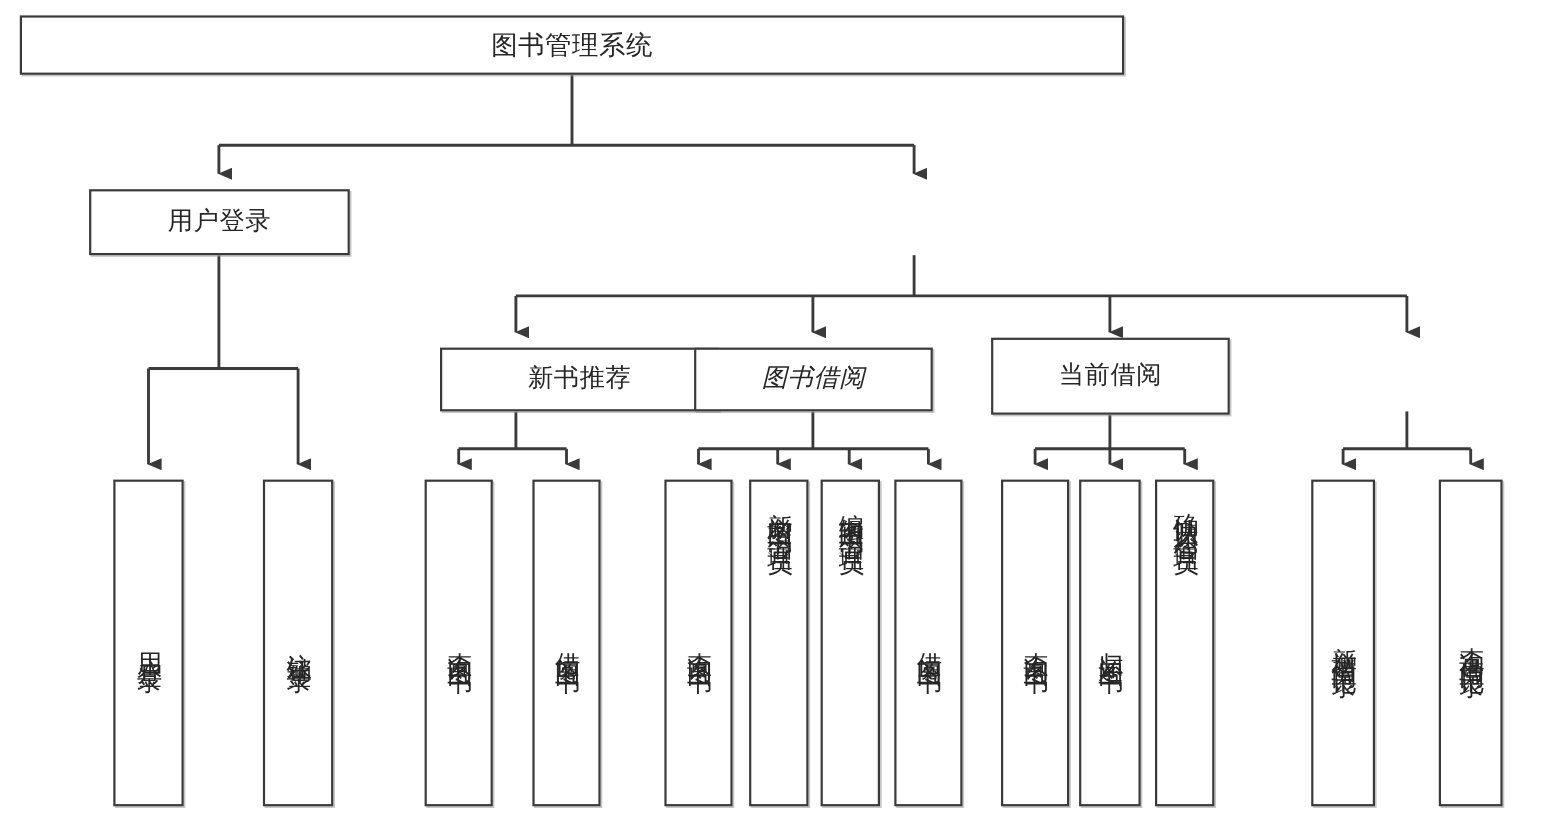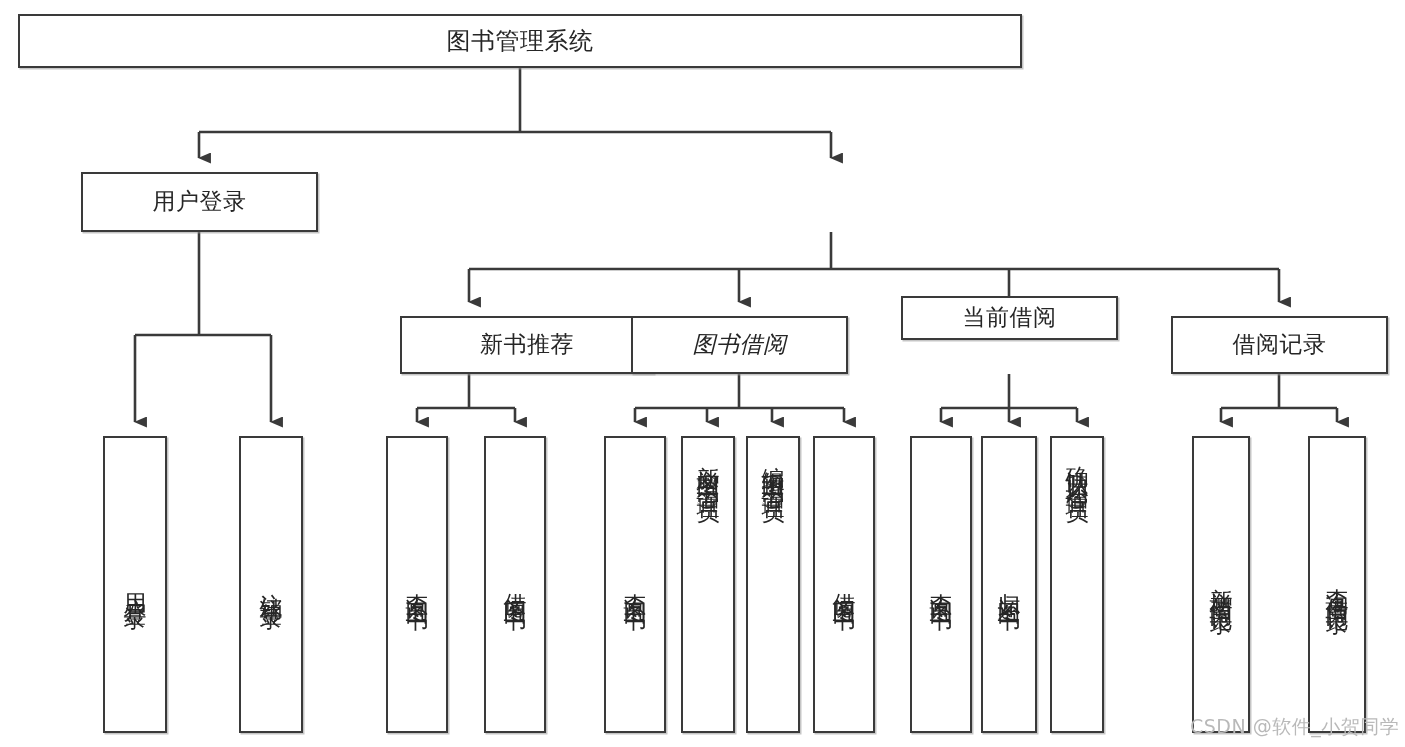--- a/index.html
+++ b/index.html
@@ -144,25 +144,22 @@
   <div class="node horiz" style="left:81px; top:172px; width:237px; height:60px;">
     <span class="node-label">用户登录</span>
   </div>
 
   <div class="node horiz" style="left:361px; top:316px; width:254px; height:58px;margin-left:39px;">
     <span class="node-label">新书推荐</span>
   </div>
   <div class="node horiz" style="left:631px; top:316px; width:217px; height:58px;font-style:italic;">
     <span class="node-label">图书借阅</span>
   </div>
-  <div class="node horiz" style="left:901px; top:296px; width:217px; height:44px;">
+  <div class="node horiz" style="left:901px; top:307px; width:217px; height:70px;">
     <span class="node-label">当前借阅</span>
-  </div>
-  <div class="node horiz" style="left:1171px; top:316px; width:217px; height:58px;">
-    <span class="node-label">借阅记录</span>
   </div>
 
   <div class="node vert centered" style="left:103px; top:436px; width:64px; height:297px;">
     <span class="node-label">用户登录</span>
   </div>
   <div class="node vert centered" style="left:239px; top:436px; width:64px; height:297px;">
     <span class="node-label">注销登录</span>
   </div>
 
   <div class="node vert centered" style="left:386px; top:436px; width:62px; height:297px;">
@@ -195,15 +192,14 @@
     <span class="node-label">确认归还（管理员）</span>
   </div>
 
   <div class="node vert centered" style="left:1192px; top:436px; width:58px; height:297px;">
     <span class="node-label">新增借阅记录</span>
   </div>
   <div class="node vert centered" style="left:1308px; top:436px; width:58px; height:297px;">
     <span class="node-label">查询借阅记录</span>
   </div>
 
-  <div class="watermark" style="left:1190px; top:714px;">CSDN @软件_小贺同学</div>
 
 </div>
 
 </body></html>

